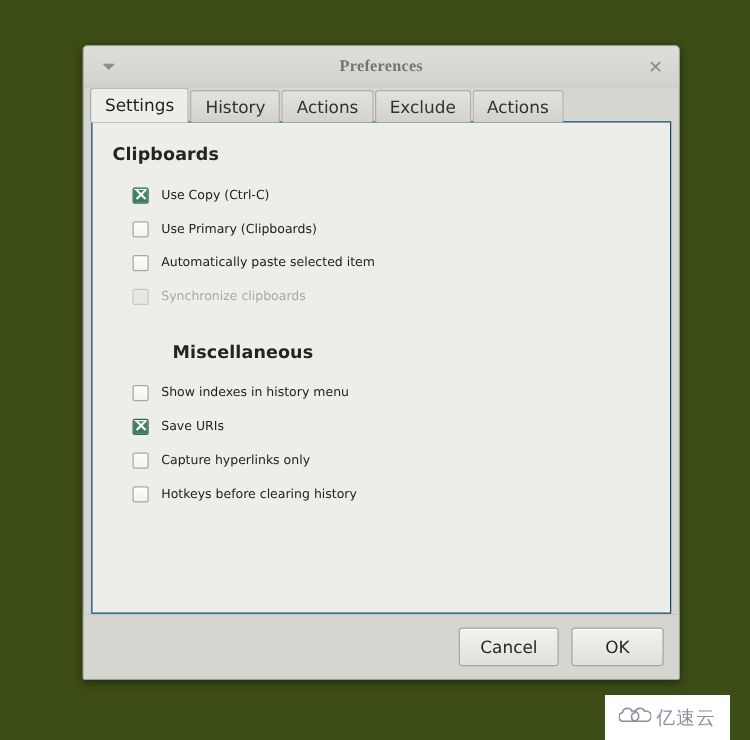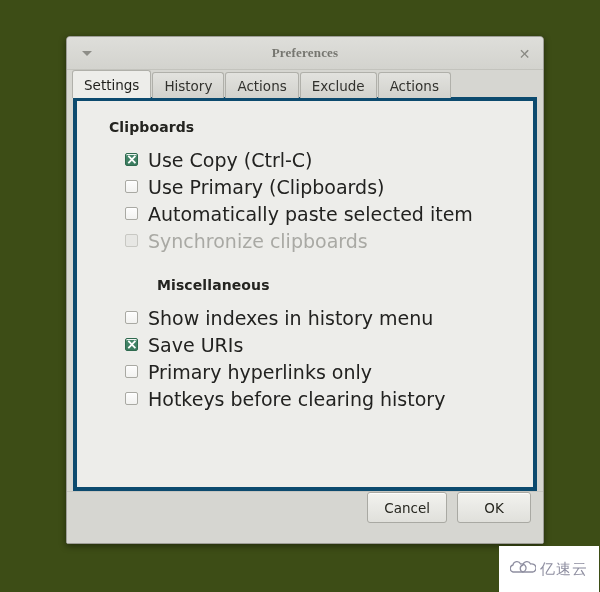--- a/index.html
+++ b/index.html
@@ -117,23 +117,23 @@
     line-height: 28px;
     color: #1f1f1c;
     z-index: 4;
   }
 
   
   #content {
     flex: 1 1 auto;
     margin: 0 6px 0 6px;
     background: #ededea;
-    border: 4px solid #0c4a6e;
-    box-sizing: border-box;
-    padding: 18px 20px 10px 32px;
+    border: 1px solid #0c4a6e;
+    box-sizing: border-box;
+    padding: 18px 20px 10px 16px;
     overflow: hidden;
     position: relative;
     z-index: 1;
   }
 
   .section-heading {
     font-size: 14px;
     font-weight: bold;
     color: #242420;
     margin: 0 0 11px 0;
@@ -178,33 +178,34 @@
     line-height: 19px;
     color: #ffffff;
     font-weight: bold;
   }
   .cb.disabled {
     border-color: #c8c8c3;
     background: #e7e7e4;
     box-shadow: none;
   }
   .opt-label {
-    font-size: 19px;
+    font-size: 10px;
     color: #222220;
     white-space: nowrap;
   }
   .opt-row.disabled .opt-label {
     color: #a9a9a4;
   }
 
   
   #footer {
     flex: 0 0 52px;
     height: 52px;
     display: flex;
+    align-items: center;
     justify-content: flex-end;
     padding: 0 12px;
     box-sizing: border-box;
     background: #d6d6d1;
     border-top: 1px solid #c6c6c1;
   }
   .btn {
     min-width: 74px;
     height: 31px;
     font-size: 13.5px;
@@ -216,24 +217,24 @@
     margin-left: 10px;
     box-sizing: border-box;
     box-shadow: inset 0 1px 0 rgba(255,255,255,0.85);
     font-family: "DejaVu Sans", sans-serif;
     cursor: default;
   }
 
   
   #watermark {
     position: absolute;
-    right: 1px;
+    right: 16px;
     bottom: 0;
     width: 100px;
-    height: 46px;
+    height: 36px;
     background: #ffffff;
     display: flex;
     align-items: center;
     justify-content: center;
     gap: 4px;
   }
   #watermark .wm-text {
     font-size: 15px;
     color: #8e8ea0;
     letter-spacing: 1px;
@@ -296,21 +297,21 @@
         <span class="opt-label">Show indexes in history menu</span>
       </div>
 
       <div class="opt-row">
         <span class="cb checked"></span>
         <span class="opt-label">Save URIs</span>
       </div>
 
       <div class="opt-row">
         <span class="cb"></span>
-        <span class="opt-label">Primary hyperlinks only</span>
+        <span class="opt-label">Capture hyperlinks only</span>
       </div>
 
       <div class="opt-row">
         <span class="cb"></span>
         <span class="opt-label">Hotkeys before clearing history</span>
       </div>
     </div>
 
   </div>
 

